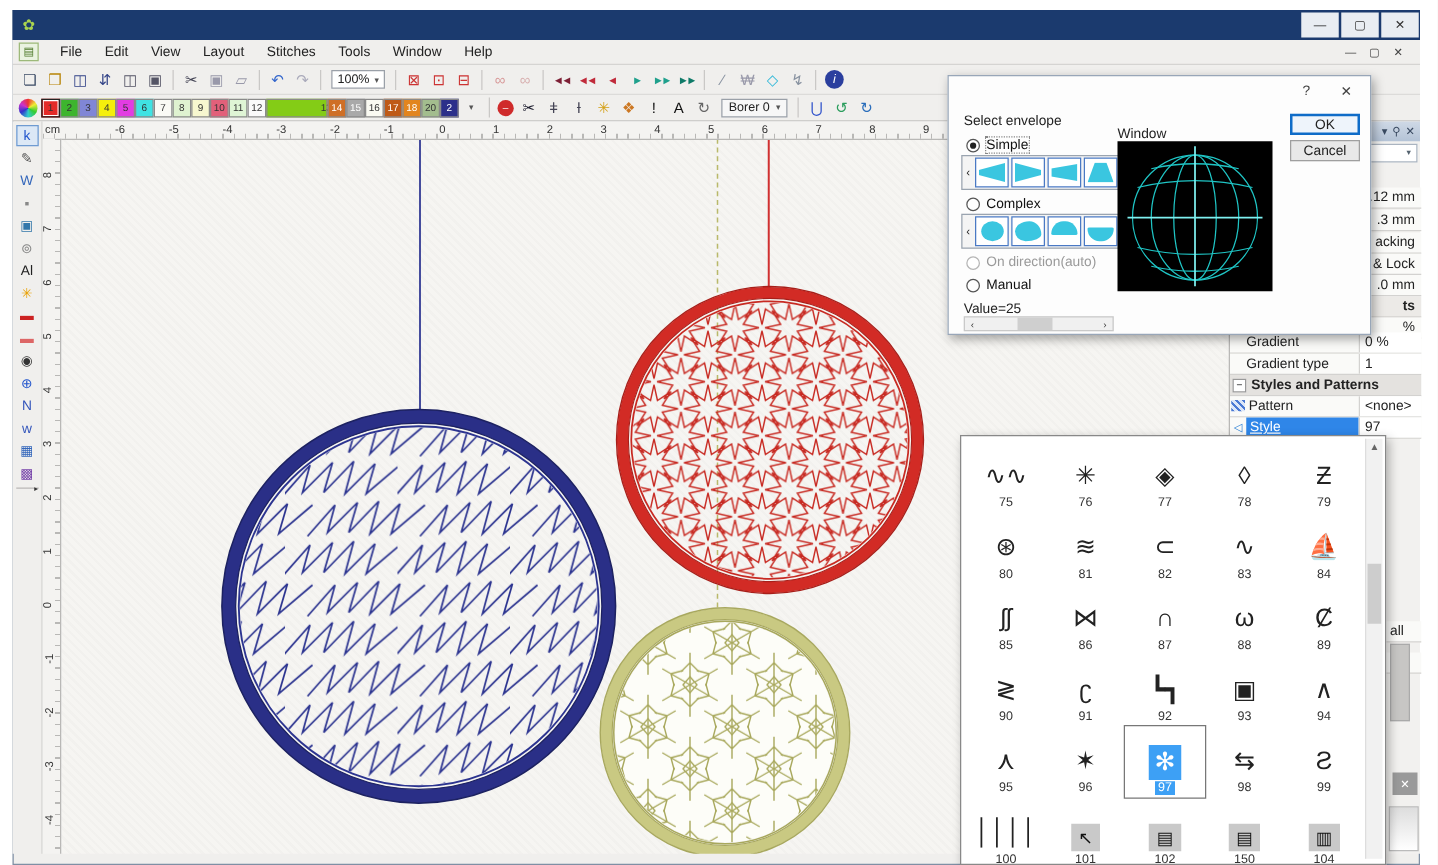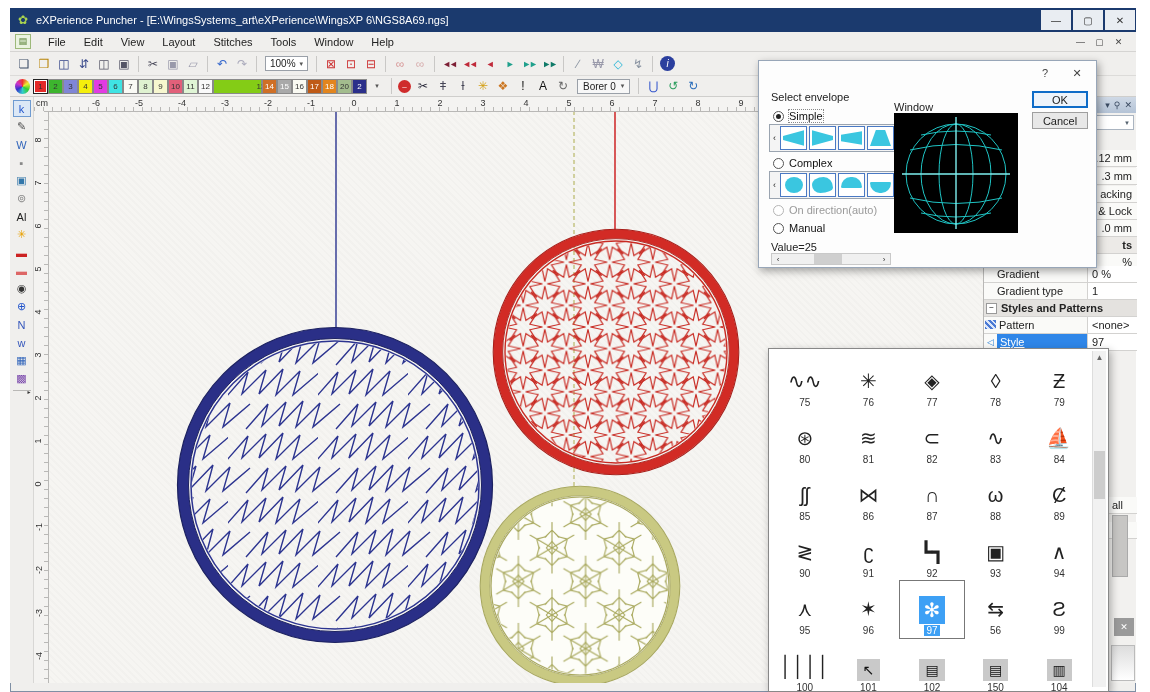--- a/index.html
+++ b/index.html
@@ -114,21 +114,20 @@
   .pop-scroll .thumb{position:absolute;left:1px;top:100px;width:11px;height:48px;background:#cdcdcd;}
   .disabled{color:#9a9a9a;}
 </style>
 </head>
 <body>
 
 <div class="abs" id="window"></div>
 
 <div class="abs" id="titlebar">
   <span class="logo">✿</span>
-  <span class="ttl">eXPerience Puncher - [E:\WingsSystems_art\eXPerience\WingsXP 6\NGS8A69.ngs]</span>
   <span class="wbtns">
     <span class="wbtn">—</span>
     <span class="wbtn">▢</span>
     <span class="wbtn">✕</span>
   </span>
 </div>
 
 <div class="abs" id="menubar">
   <span class="micon">▤</span>
   <span>
@@ -509,21 +508,21 @@
       <div class="scell">
       <span class="sg">✶</span>
       <span class="sn">96</span>
     </div>
       <div class="scell selected">
       <span class="sg">✻</span>
       <span class="sn">97</span>
     </div>
       <div class="scell">
       <span class="sg">⇆</span>
-      <span class="sn">56</span>
+      <span class="sn">98</span>
     </div>
       <div class="scell">
       <span class="sg">Ƨ</span>
       <span class="sn">99</span>
     </div>
       <div class="scell">
       <span class="sg">││││</span>
       <span class="sn">100</span>
     </div>
       <div class="scell thumb">

